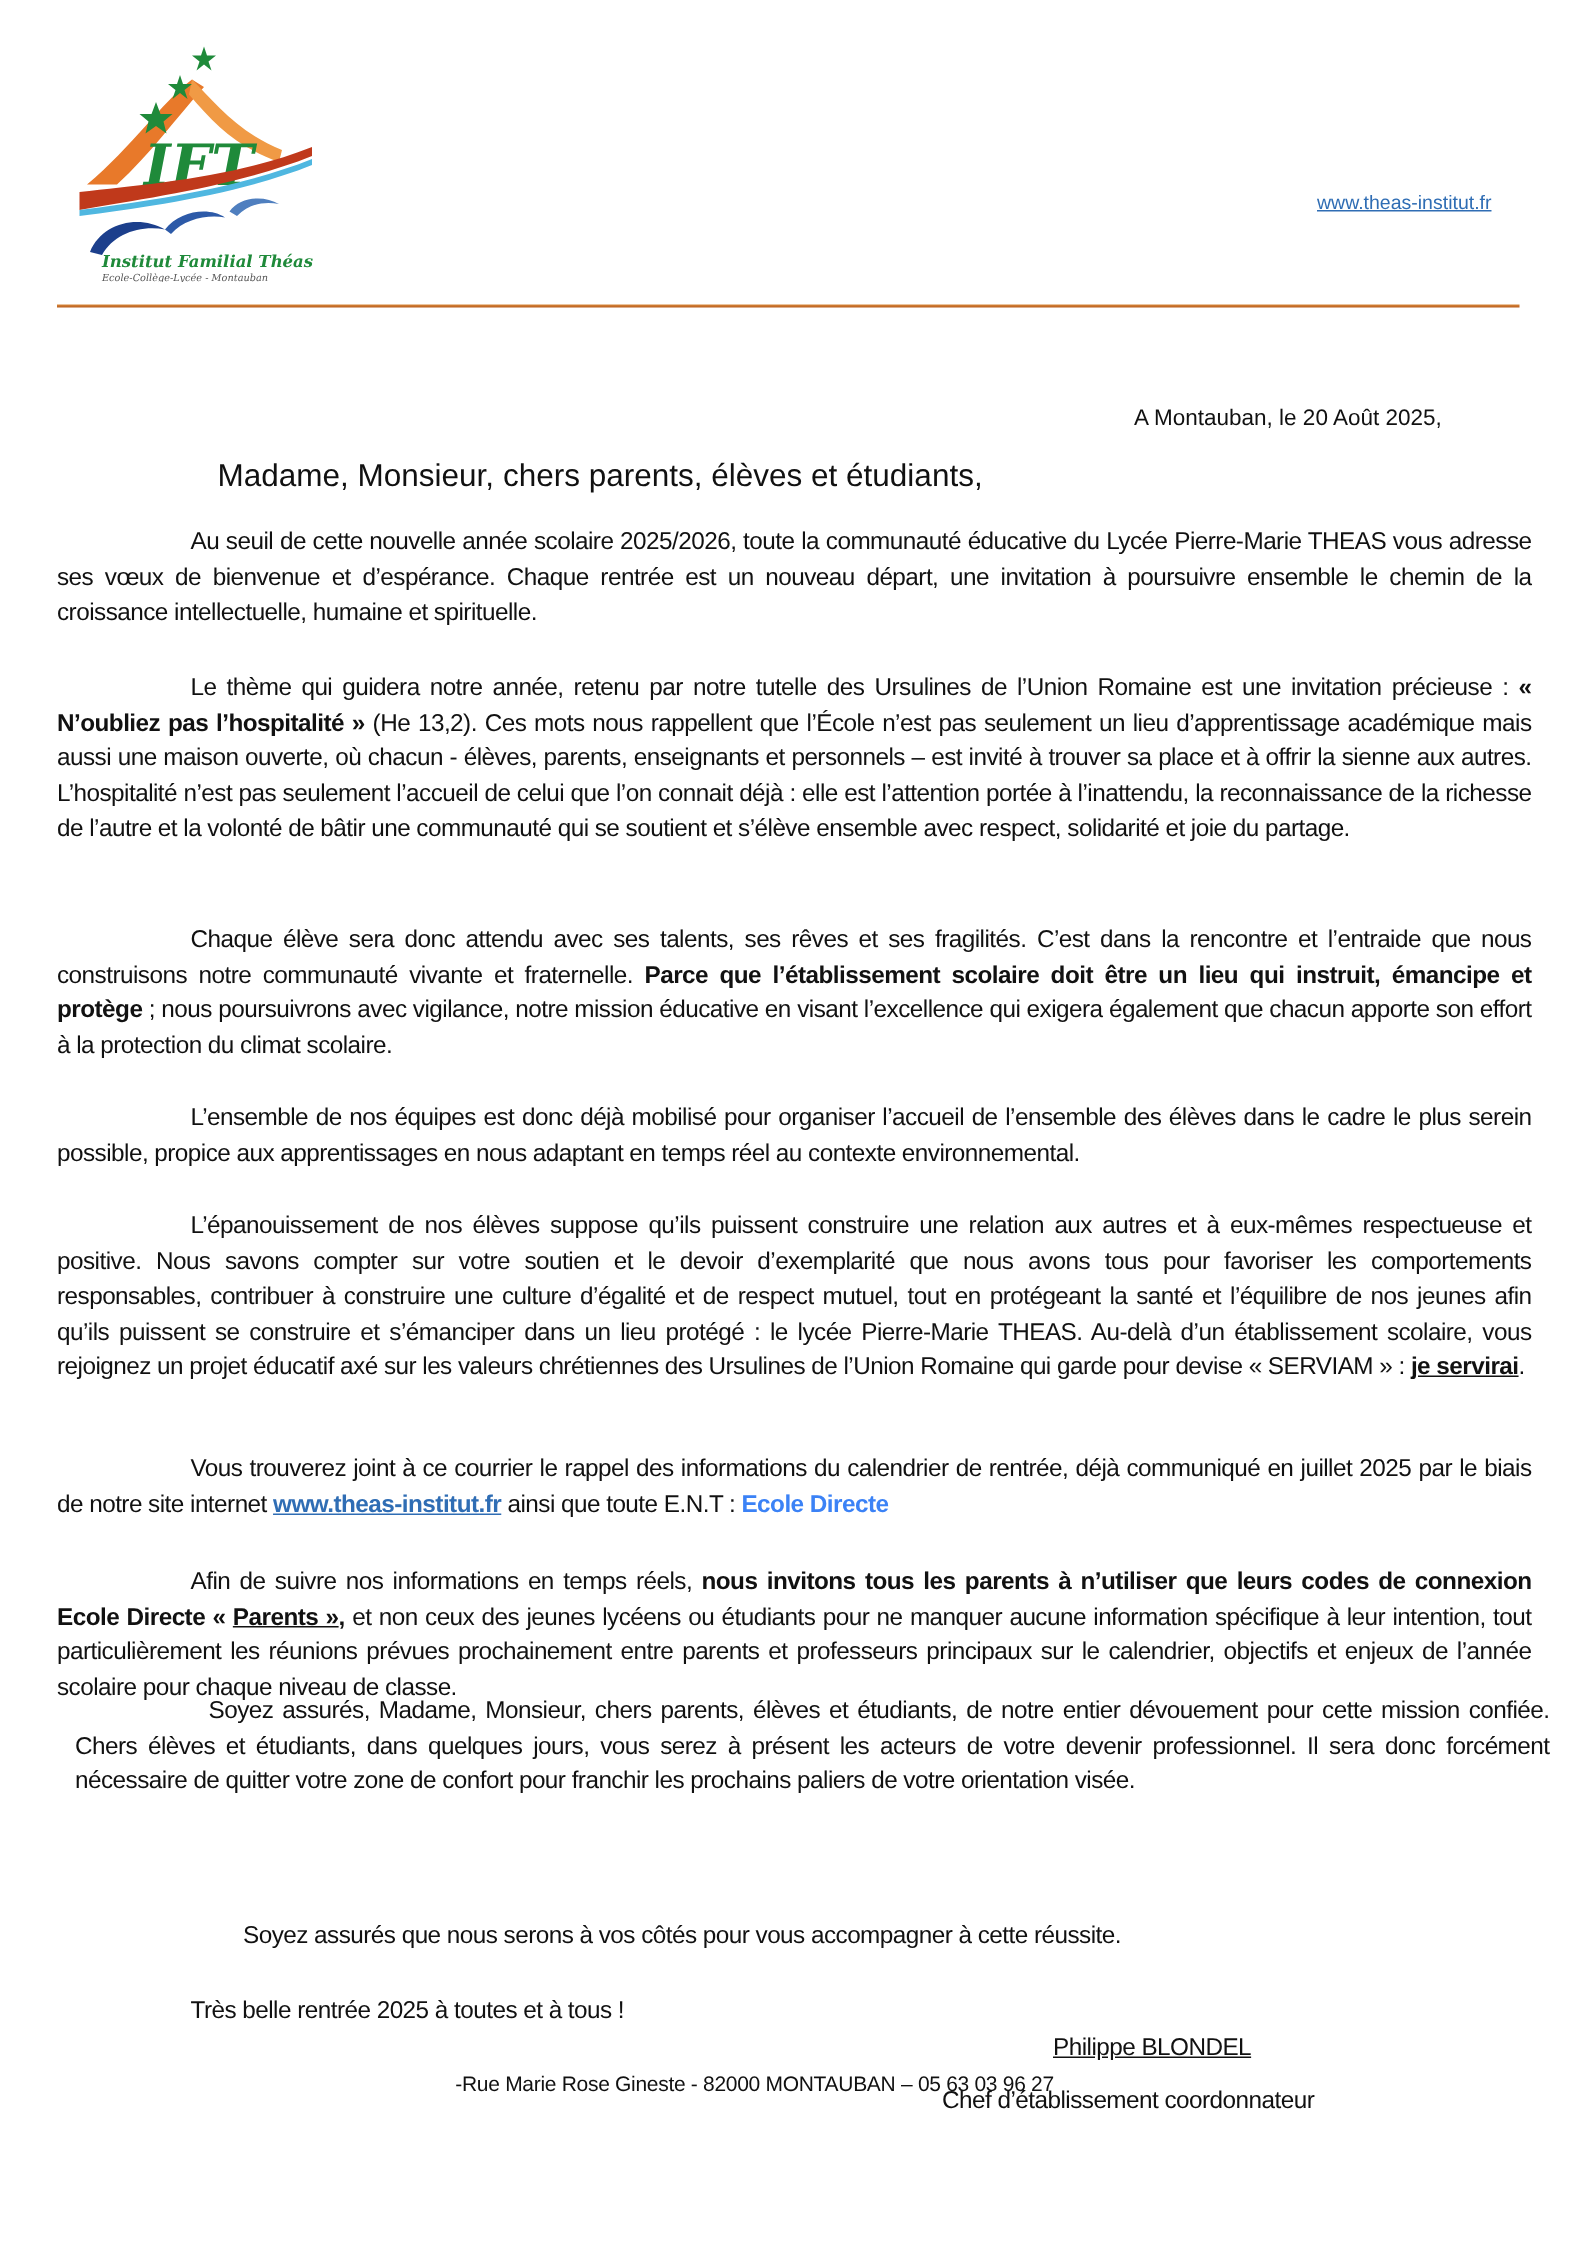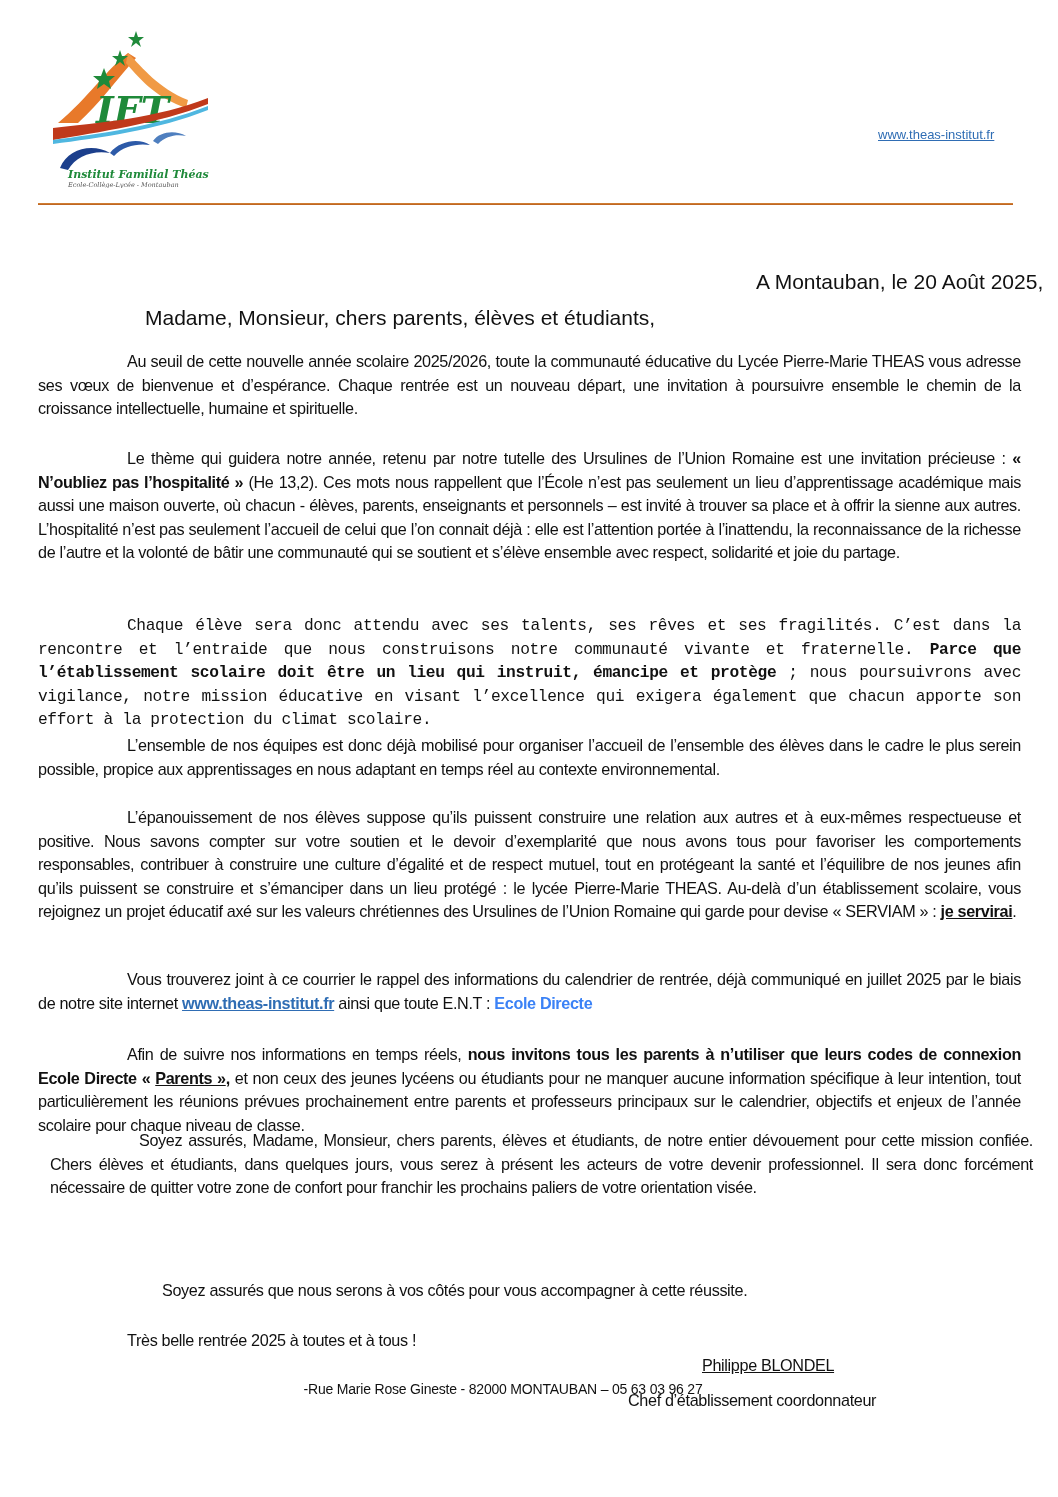--- a/index.html
+++ b/index.html
@@ -3,33 +3,33 @@
 <meta charset="utf-8">
 <style>
   html, body { margin: 0; padding: 0; background: #ffffff; }
   body { width: 1058px; height: 1497px; position: relative; overflow: hidden;
          font-family: "Liberation Sans", sans-serif; color: #111; }
   .logo { position: absolute; left: 48px; top: 28px; width: 165px; height: 160px; text-align: right; }
   .site-link { position: absolute; left: 878px; top: 127px; font-size: 13px; color: #2f6db4;
                text-decoration: underline; font-family: "Liberation Sans", sans-serif; }
   .rule { position: absolute; left: 38px; top: 203px; width: 975px; height: 2px;
           background: linear-gradient(#d7883a, #b85c1c); }
-  .date { position: absolute; left: 756px; top: 270px; font-size: 21px; }
+  .date { position: absolute; left: 756px; top: 270px; font-size: 15px; }
   .salutation { position: absolute; left: 145px; top: 306px; font-size: 21px; }
   .body { position: absolute; left: 38px; width: 983px; font-size: 16.2px; line-height: 23.5px;
           text-align: justify; font-family: "Liberation Sans Narrow", "Liberation Sans", sans-serif;
           letter-spacing: -0.35px; }
   .body p { margin: 0; text-indent: 89px; }
   .b { font-weight: bold; }
   .u { text-decoration: underline; }
   .lnk { color: #2f6db4; font-weight: bold; text-decoration: underline; }
   .ed { color: #3b82f6; font-weight: bold; }
   .p1 { top: 350px; }
   .p2 { top: 447px; }
-  .p3 { top: 615px; font-family: Liberation Mono, monospace; }
+  .p3 { top: 615px; }
   .p4 { top: 734px; }
   .p5 { top: 806px; }
   .p6 { top: 968px; }
   .p7 { top: 1043px; }
   .p8 { top: 1129px; margin-left: 12px; }
   .line { position: absolute; font-size: 16.2px; letter-spacing: -0.35px;
           font-family: "Liberation Sans", sans-serif; }
   .closing1 { left: 127px; top: 1281px; margin-left: 35px; }
   .closing2 { left: 127px; top: 1331px; }
   .sign-name { left: 702px; top: 1356px; text-decoration: underline; }

